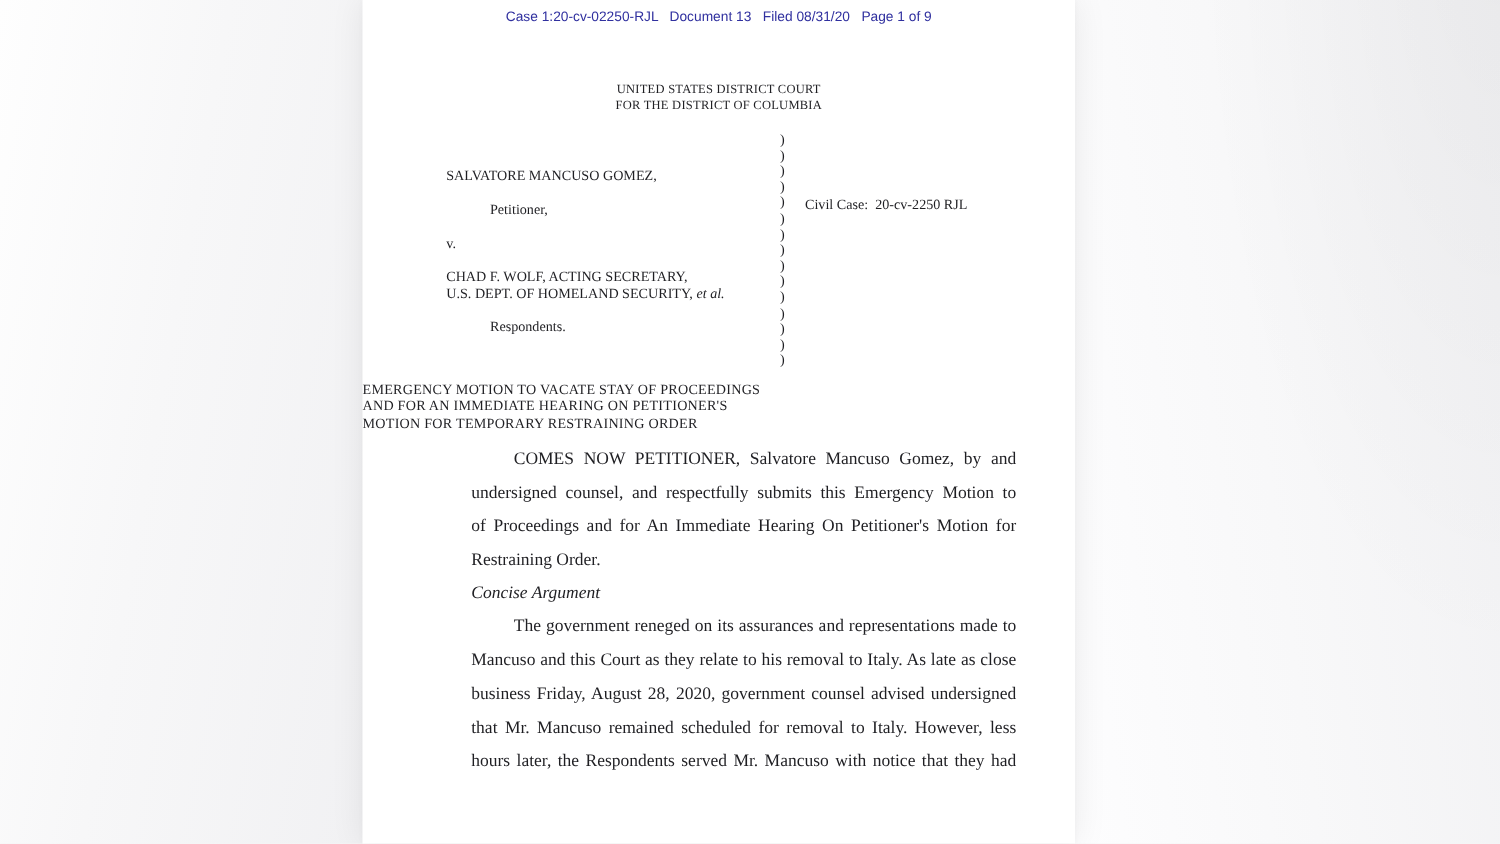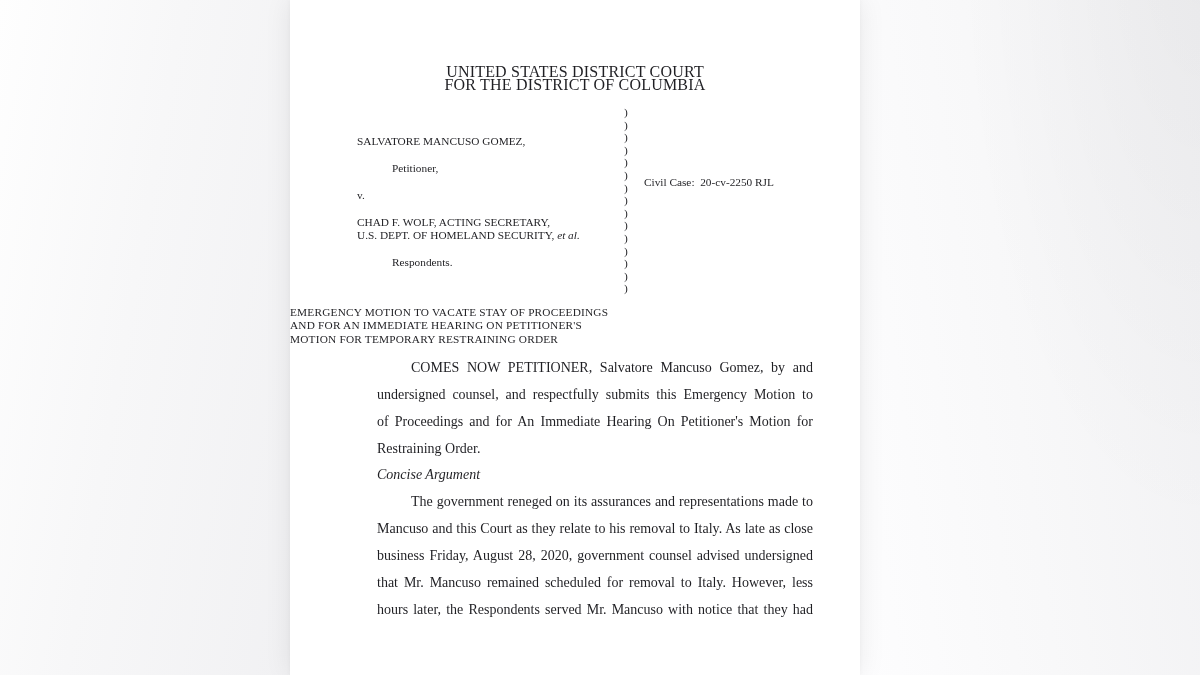--- a/index.html
+++ b/index.html
@@ -39,38 +39,38 @@
     text-align: center;
     font-family: "Liberation Sans", sans-serif;
     font-size: 11px;
     white-space: pre;
     color: #30309f;
   }
 
   .court-heading {
     position: absolute; top: 65px; left: 0; width: 100%;
     text-align: center;
-    font-size: 16px;
+    font-size: 10px;
     line-height: 13.3px;
     letter-spacing: 0.2px;
   }
 
   .cap { position: absolute; font-size: 11.3px; line-height: 13px; white-space: pre; }
   .cap-name        { left: 67px;  top: 135px; }
   .cap-petitioner  { left: 102px; top: 162px; }
   .cap-v           { left: 67px;  top: 189px; }
   .cap-resp1       { left: 67px;  top: 216px; }
   .cap-resp2       { left: 67px;  top: 229px; }
   .cap-respondents { left: 102px; top: 256px; }
   .cap-parens {
     left: 334px; top: 106px;
     white-space: pre-line;
     line-height: 12.6px;
   }
-  .cap-civil { left: 354px; top: 176px; font-family: Liberation Serif, serif; }
+  .cap-civil { left: 354px; top: 158px; font-family: Liberation Serif, serif; }
   .italic { font-style: italic; }
 
   .motion-title {
     position: absolute; top: 306px; left: 0; width: 100%;
     text-align: left;
     font-size: 11.3px;
     line-height: 13.4px;
     letter-spacing: 0.2px;
   }
 
@@ -90,20 +90,21 @@
 </style>
 </head>
 <body>
 
 <div class="stage">
   <div class="bg-left"></div>
   <div class="bg-right"></div>
 
   <div class="page">
 
+    <div class="stamp">Case 1:20-cv-02250-RJL   Document 13   Filed 08/31/20   Page 1 of 9</div>
 
     <div class="court-heading">
       <div>UNITED STATES DISTRICT COURT</div>
       <div>FOR THE DISTRICT OF COLUMBIA</div>
     </div>
 
     <div class="cap cap-name">SALVATORE MANCUSO GOMEZ,</div>
 
     <div class="cap cap-petitioner">Petitioner,</div>
 

